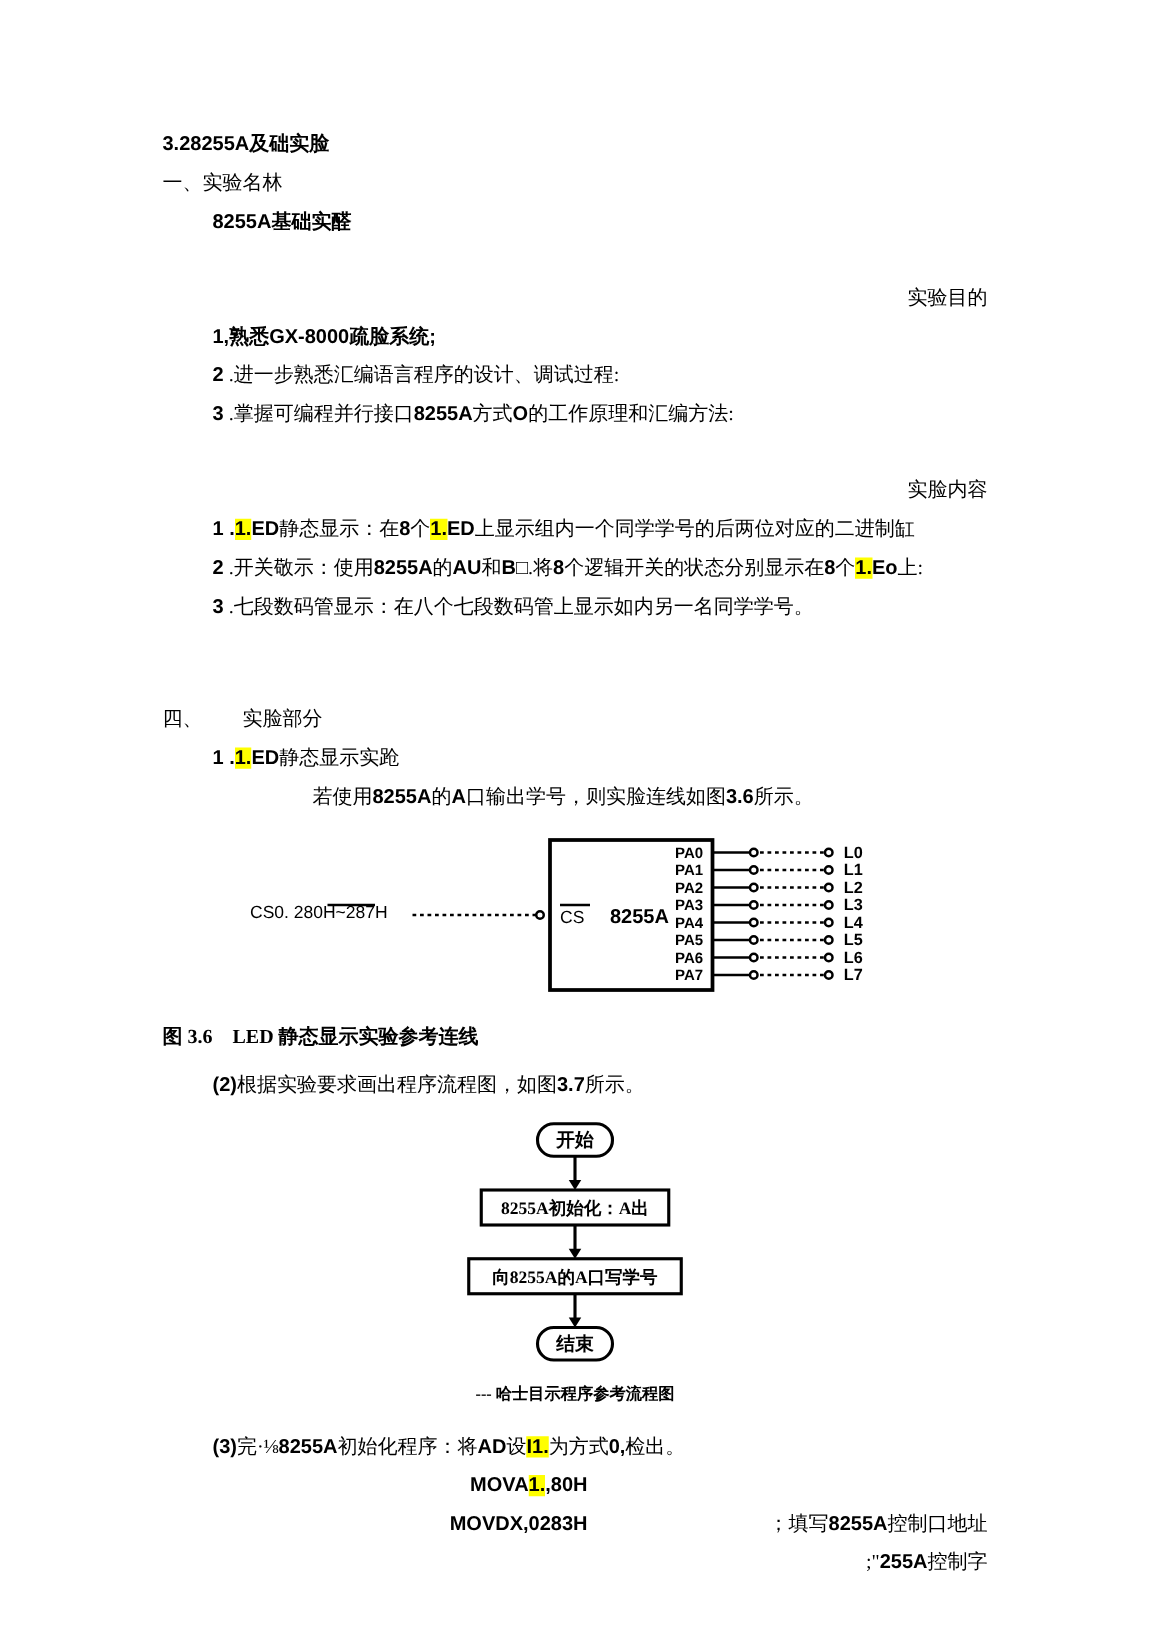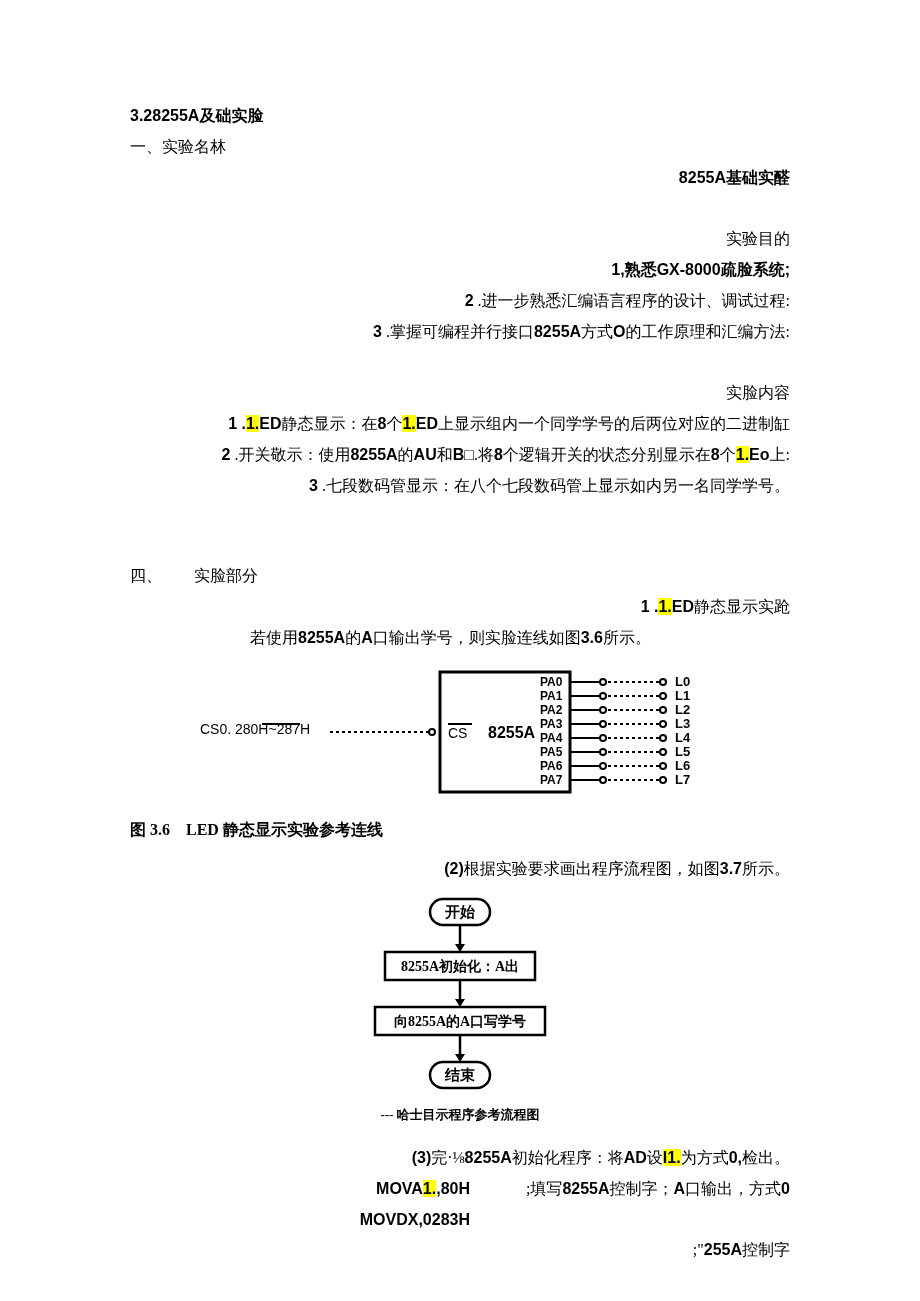--- a/index.html
+++ b/index.html
@@ -10,21 +10,21 @@
     background: #fff;
     width: 920px;
     margin: 0;
     padding: 100px 130px 60px 130px;
     box-sizing: border-box;
   }
   .bold { font-weight: bold; }
   .sans { font-family: Arial, "Microsoft YaHei", sans-serif; }
   .hl { background: #ffff00; }
   .section-title { margin-top: 10px; }
-  .indent-1 { padding-left: 40px; text-align: right; }
+  .indent-1 { padding-left: 40px; }
   .indent-2 { padding-left: 80px; text-align: right; }
   .indent-3 { padding-left: 120px; }
   .line { margin: 2px 0; }
   .diagram-wrap { text-align: center; margin: 10px 0; }
   svg { display: block; margin: 0 auto; }
   .caption { text-align: left; font-weight: bold; margin: 4px 0 8px 0; }
   .code-row { display: flex; }
   .code-col1 { width: 260px; }
   .code-col2 { flex: 1; }
 </style>
@@ -162,24 +162,24 @@
 </svg>
 </div>
 
 <div class="line indent-1">
   <span class="bold sans">(3)</span>完·⅛<span class="bold sans">8255A</span>初始化程序：将<span class="bold sans">AD</span>设<span class="hl bold sans">I1.</span>为方式<span class="bold sans">0,</span>检出。
 </div>
 
 <div class="indent-2">
   <div class="code-row line">
     <div class="code-col1"><span class="bold sans">MOVA</span><span class="hl bold sans">1.</span><span class="bold sans">,80H</span></div>
-    <div class="code-col2">;填写<span class="bold sans">8255A</span>控制字；<span class="bold sans">A</span>口输出，方式<span class="bold sans">0</span></div>
   </div>
   <div class="code-row line">
     <div class="code-col1 bold sans">MOVDX,0283H</div>
+    <div class="code-col2">；填写<span class="bold sans">8255A</span>控制口地址</div>
   </div>
   <div class="code-row line">
     <div class="code-col2">;"<span class="bold sans">255A</span>控制字</div>
   </div>
 </div>
 
 
 
 
 </body></html>

